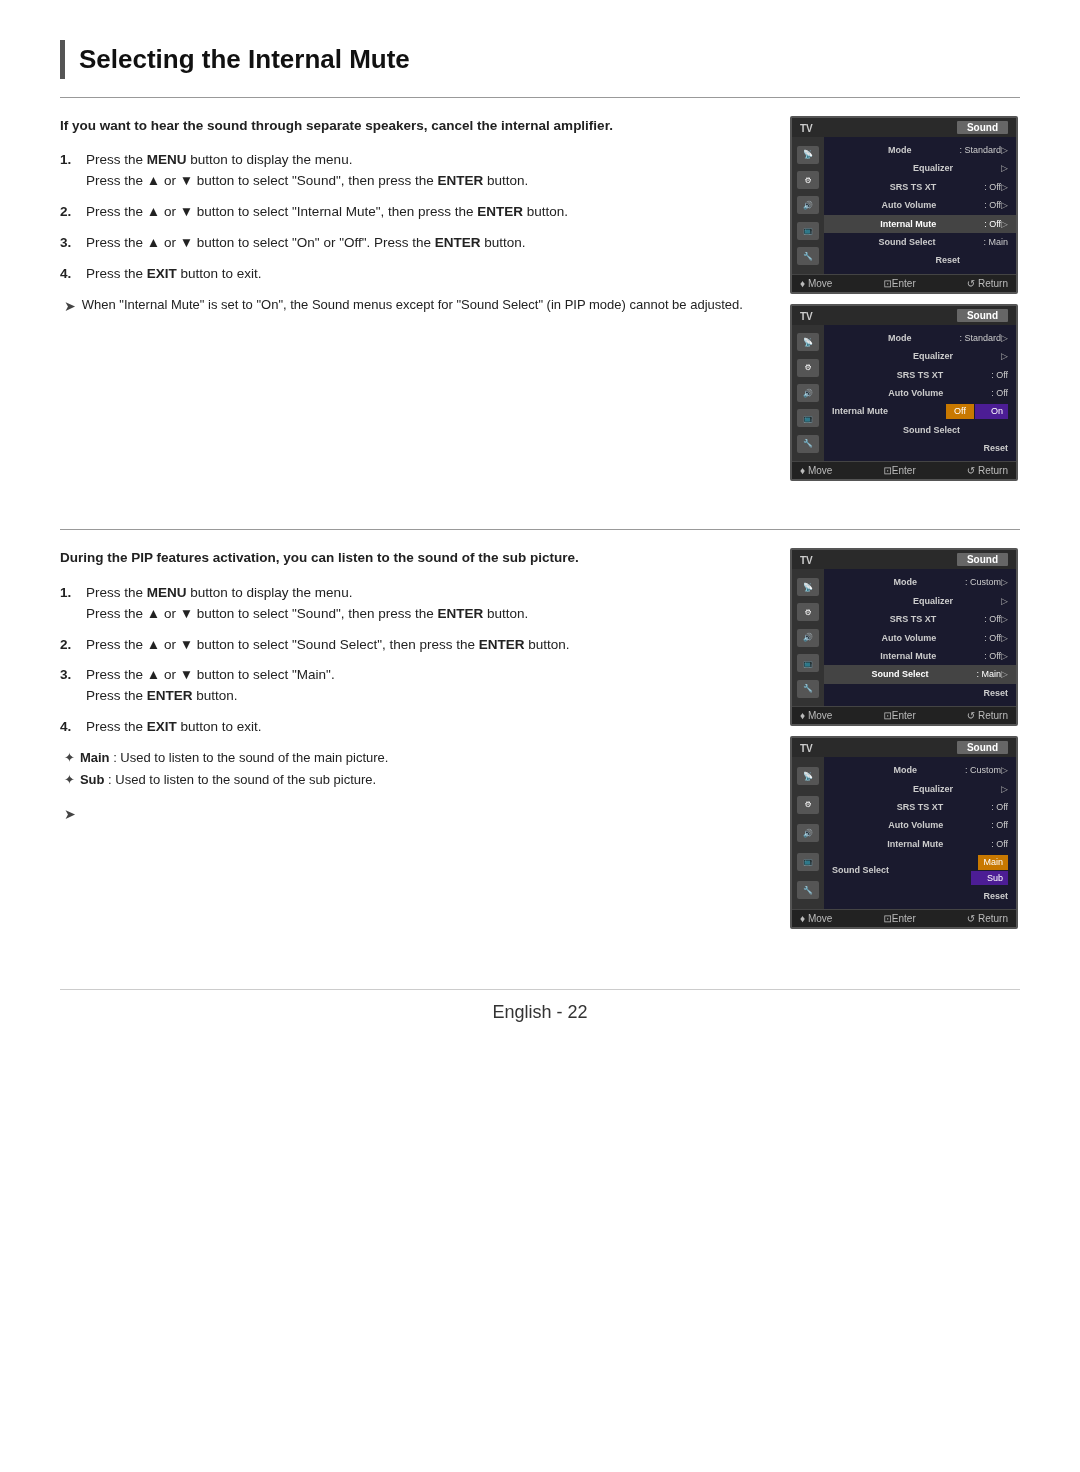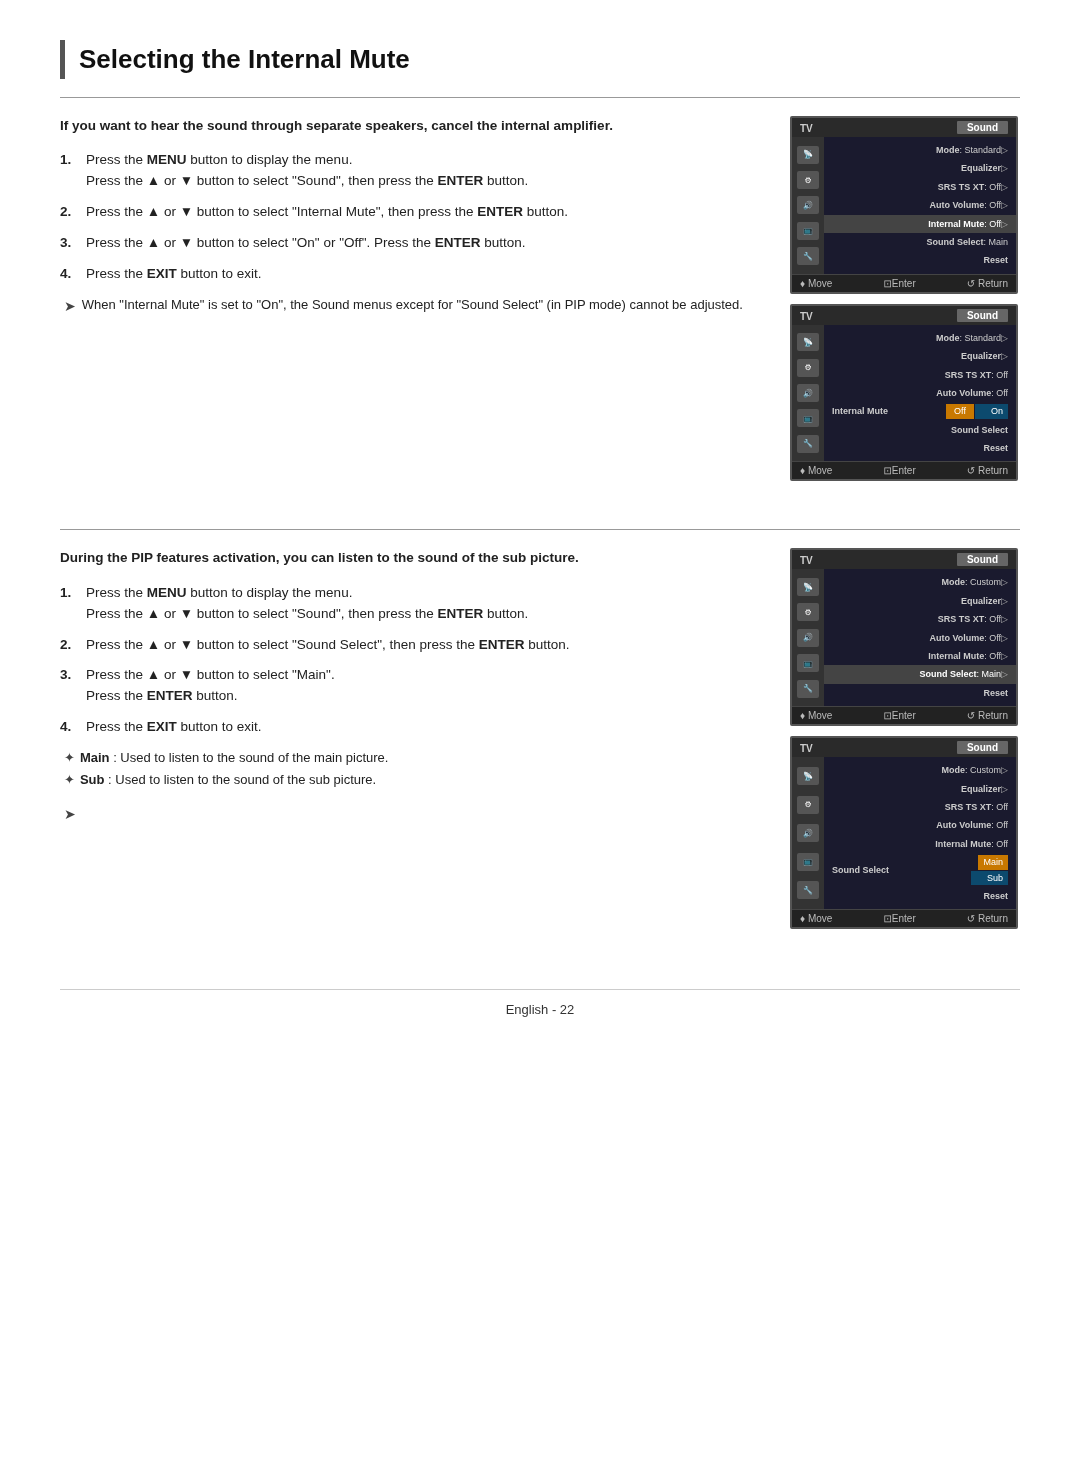--- a/index.html
+++ b/index.html
@@ -190,62 +190,63 @@
 
     .tv-menu-row .row-label {
       font-weight: bold;
       color: #ccc;
       font-size: 9px;
     }
 
     .tv-menu-row .row-value {
       color: #ccc;
       font-size: 9px;
+      margin-left: 48px;
     }
 
     .tv-menu-row .row-arrow {
       color: #aaa;
       font-size: 9px;
     }
 
     
     .value-box {
       background: #666;
       color: #fff;
       padding: 0 5px;
       font-size: 9px;
       min-width: 28px;
       text-align: center;
     }
     .value-box.orange {
       background: #c87800;
     }
     .value-box.blue {
-      background: #0c4a6e;
+      background: #4c1d95;
       padding-left: 16px;
     }
 
     .tv-footer {
       background: #222;
       display: flex;
       justify-content: space-between;
       padding: 3px 8px;
       font-size: 8.5px;
       color: #bbb;
       border-top: 1px solid #444;
     }
     .tv-footer span {
       font-size: 10px;
     }
 
     
     .page-footer {
       text-align: center;
       margin-top: 60px;
-      font-size: 13px;
+      font-size: 18px;
       color: #333;
       border-top: 1px solid #ccc;
       padding-top: 12px;
     }
 
     b, strong { font-weight: bold; }
 
     .divider-line {
       border: none;
       border-top: 1px solid #999;

